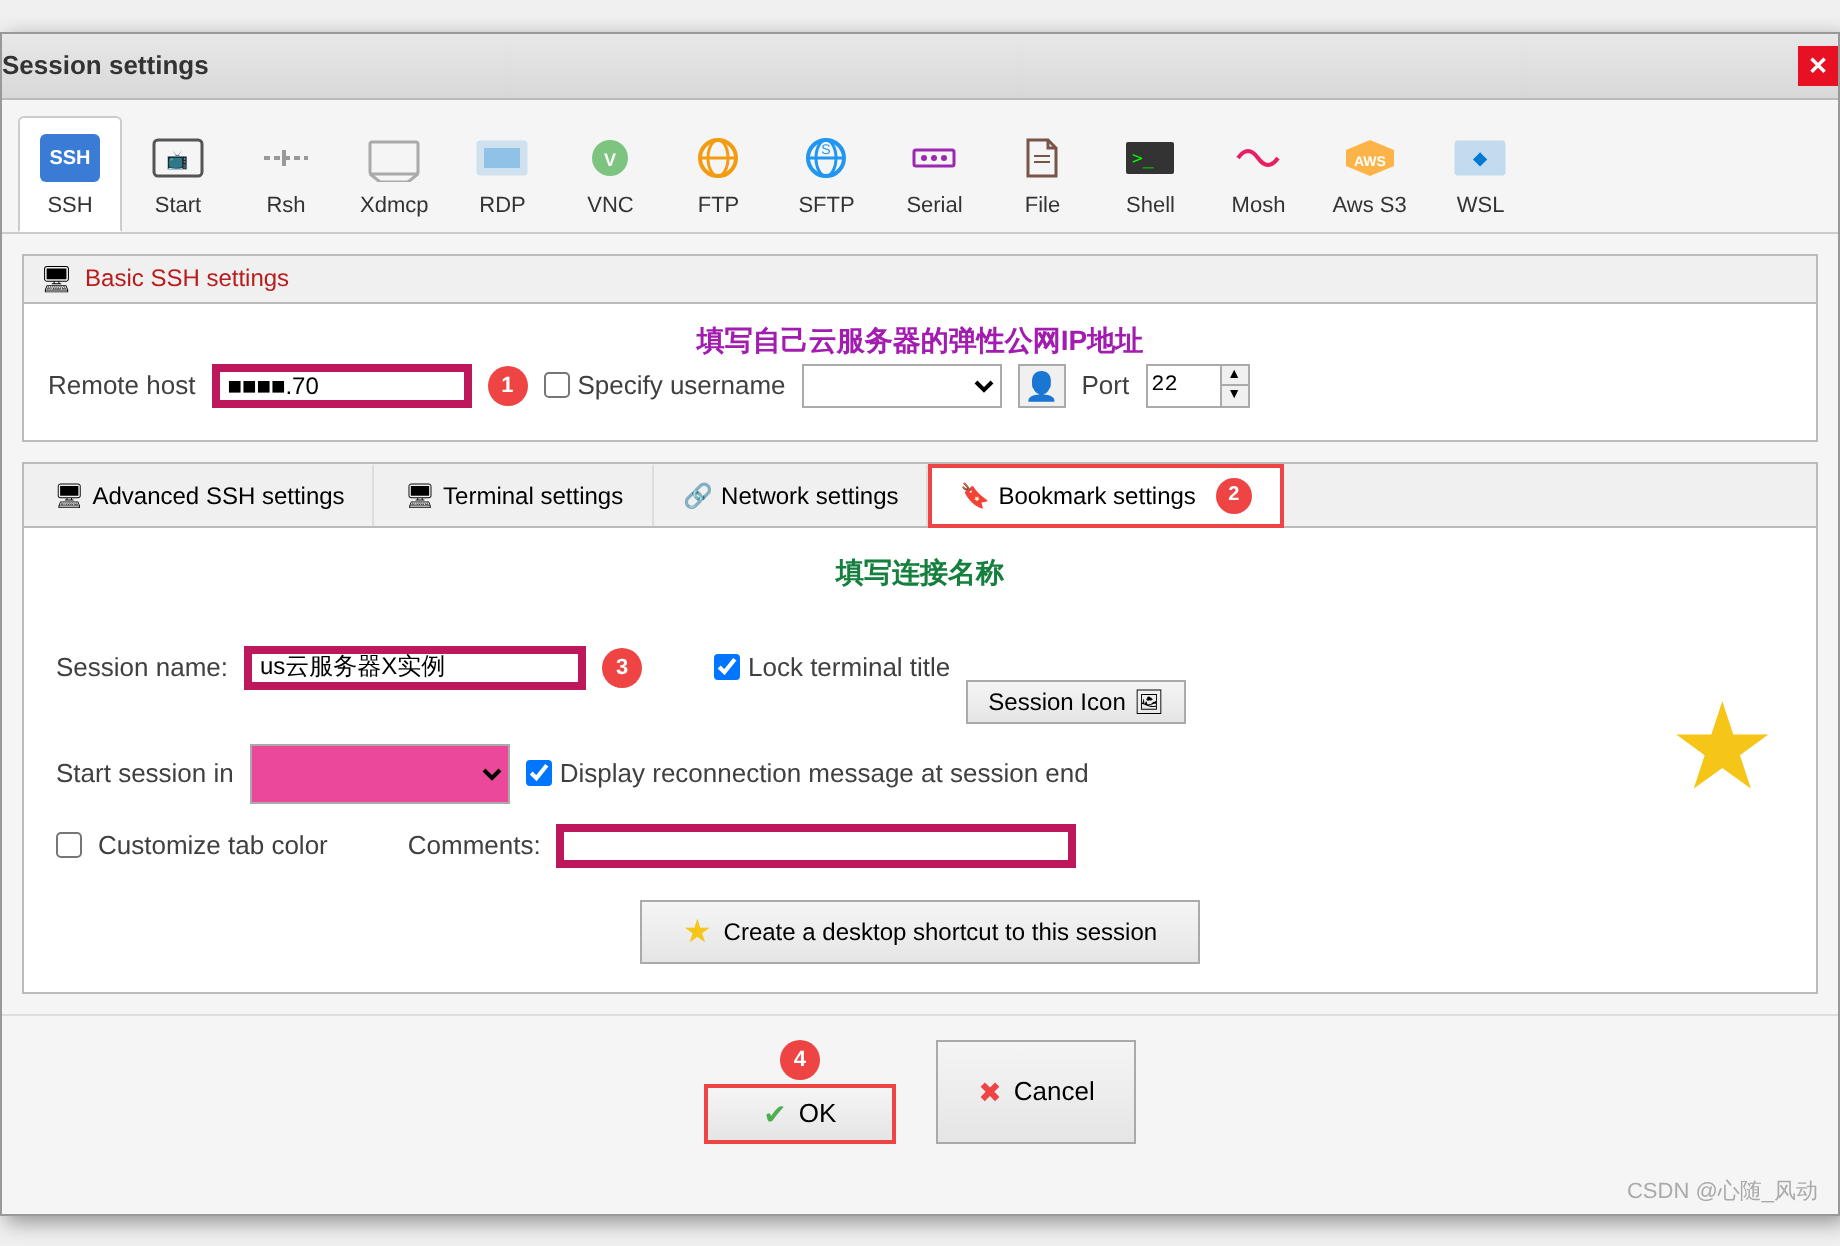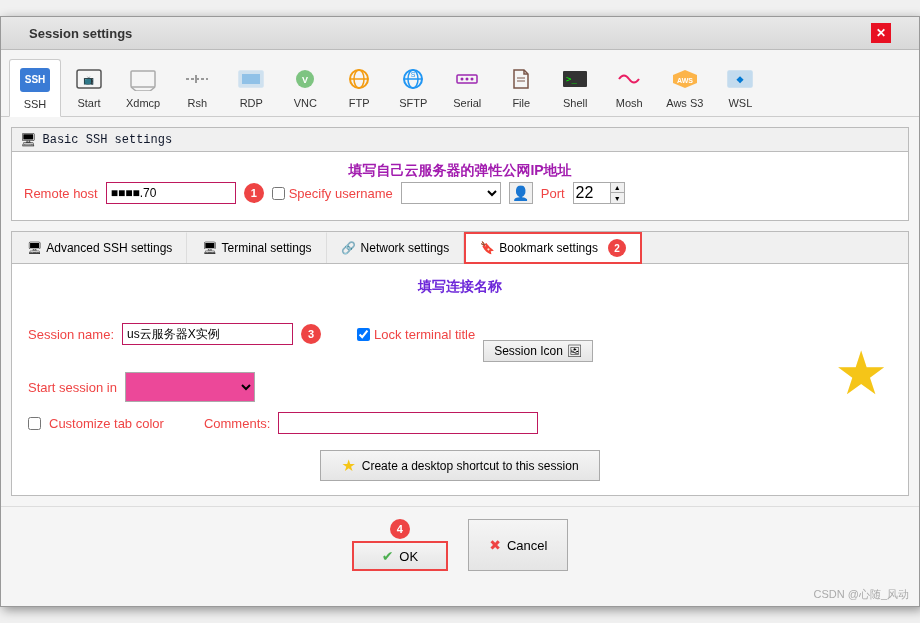--- a/index.html
+++ b/index.html
@@ -15,21 +15,21 @@
     .dialog {
       width: 920px;
       background: #f5f5f5;
       border: 1px solid #999;
       box-shadow: 3px 3px 10px rgba(0,0,0,0.4);
       position: relative;
     }
     .title-bar {
       background: linear-gradient(to bottom, #e8e8e8, #d8d8d8);
       border-bottom: 1px solid #bbb;
-      padding: 6px 28px;
+      padding: 6px 0;
       display: flex;
       align-items: center;
       justify-content: space-between;
     }
     .title-bar-text {
       font-weight: bold;
       font-size: 13px;
       color: #333;
     }
     .title-bar-close {
@@ -99,38 +99,37 @@
     .panel-tab-header {
       display: flex;
       align-items: center;
       padding: 4px 8px;
       border-bottom: 1px solid #bbb;
       background: #f0f0f0;
       gap: 6px;
     }
     .panel-tab-label {
       font-size: 12px;
-      color: #0f172a;
-      font-family: Liberation Mono, monospace;
+      color: #b91c1c;
     }
     .panel-content {
       padding: 10px 12px;
     }
     .form-row {
       display: flex;
       align-items: center;
       gap: 8px;
       margin-bottom: 6px;
     }
     .form-label {
-      color: #ef4444;
+      color: #404040;
       white-space: nowrap;
     }
     input[type="text"] {
-      border: 1px solid #be185d;
+      border: 4px solid #be185d;
       padding: 2px 4px;
       height: 22px;
       background: white;
       font-size: 12px;
     }
     .remote-host-input {
       width: 130px;
       border: 2px solid #e44;
     }
     .annotation-circle {
@@ -214,21 +213,21 @@
       min-height: 220px;
       position: relative;
     }
     
     .bookmark-content {
       display: flex;
       flex-direction: column;
       gap: 10px;
     }
     .bookmark-annotation-text {
-      color: #6d28d9;
+      color: #15803d;
       font-size: 14px;
       font-weight: bold;
       text-align: center;
     }
     .session-name-row {
       display: flex;
       align-items: center;
       gap: 8px;
     }
     .session-name-input {
@@ -418,37 +417,37 @@
             <rect x="3" y="3" width="24" height="18" rx="2" fill="none" stroke="#555" stroke-width="1.5"></rect>
             <text x="15" y="16" text-anchor="middle" font-size="9" fill="#555">📺</text>
           </svg>
       </div>
       <span class="protocol-label">Start</span>
     </div>
 
     <div class="protocol-tab">
       <div class="protocol-icon">
         <svg width="30" height="24" viewBox="0 0 30 24">
+            <line x1="4" y1="12" x2="26" y2="12" stroke="#999" stroke-width="2" stroke-dasharray="3,2"></line>
+            <line x1="14" y1="8" x2="14" y2="16" stroke="#999" stroke-width="2"></line>
+          </svg>
+      </div>
+      <span class="protocol-label">Rsh</span>
+    </div>
+
+    <div class="protocol-tab">
+      <div class="protocol-icon">
+        <svg width="30" height="24" viewBox="0 0 30 24">
             <rect x="3" y="4" width="24" height="16" rx="1" fill="none" stroke="#aaa" stroke-width="1.5"></rect>
             <line x1="3" y1="20" x2="8" y2="24" stroke="#aaa" stroke-width="1.5"></line>
             <line x1="27" y1="20" x2="22" y2="24" stroke="#aaa" stroke-width="1.5"></line>
             <line x1="8" y1="24" x2="22" y2="24" stroke="#aaa" stroke-width="1.5"></line>
           </svg>
       </div>
       <span class="protocol-label">Xdmcp</span>
-    </div>
-
-    <div class="protocol-tab">
-      <div class="protocol-icon">
-        <svg width="30" height="24" viewBox="0 0 30 24">
-            <line x1="4" y1="12" x2="26" y2="12" stroke="#999" stroke-width="2" stroke-dasharray="3,2"></line>
-            <line x1="14" y1="8" x2="14" y2="16" stroke="#999" stroke-width="2"></line>
-          </svg>
-      </div>
-      <span class="protocol-label">Rsh</span>
     </div>
 
     <div class="protocol-tab">
       <div class="protocol-icon">
         <svg width="30" height="24" viewBox="0 0 30 24">
             <rect x="3" y="4" width="24" height="16" rx="1" fill="#0078d4" opacity="0.15" stroke="#0078d4" stroke-width="1.5"></rect>
             <rect x="6" y="7" width="18" height="10" fill="#0078d4" opacity="0.3"></rect>
           </svg>
       </div>
       <span class="protocol-label">RDP</span>
@@ -568,21 +567,21 @@
           <div class="specify-username-cb">
             <input type="checkbox" style="">
             <span class="form-label">Specify username</span>
           </div>
           <select class="username-dropdown">
             <option value=""></option>
           </select>
           <button class="user-icon-btn">👤</button>
           <span class="form-label">Port</span>
           <div class="port-input-wrapper">
-            <input type="text" value="22" style="width: 36px; border: none; height: 20px; padding: 0px 2px; font-size: 16px; outline: none;">
+            <input type="text" value="22" style="width: 36px; border: none; height: 20px; padding: 0px 2px; font-size: 11px; outline: none; font-family: Liberation Mono, monospace;">
             <div class="port-spinners">
               <button class="spin-up">▲</button>
               <button class="spin-down">▼</button>
             </div>
           </div>
         </div>
       </div>
     </div>
 
     <div class="lower-tabs-container">
@@ -624,20 +623,24 @@
             </button>
           </div>
 
           <div class="start-session-row">
             <span class="form-label">Start session in</span>
             <select class="start-session-dropdown">
               <option value="Normal tab">Normal tab</option>
               <option value="Maximized">Maximized</option>
               <option value="Full screen">Full screen</option>
             </select>
+            <div class="display-reconnect-cb">
+              <input type="checkbox" checked="" style="">
+              <span class="form-label">Display reconnection message at session end</span>
+            </div>
           </div>
 
           <div style="display:flex; align-items:center; gap: 40px;">
             <div class="customize-tab-row">
               <input type="checkbox" style="">
               <span class="form-label">Customize tab color</span>
             </div>
             <div class="comments-row">
               <span class="form-label">Comments:</span>
               <input type="text" class="comments-input" value="" style="">

